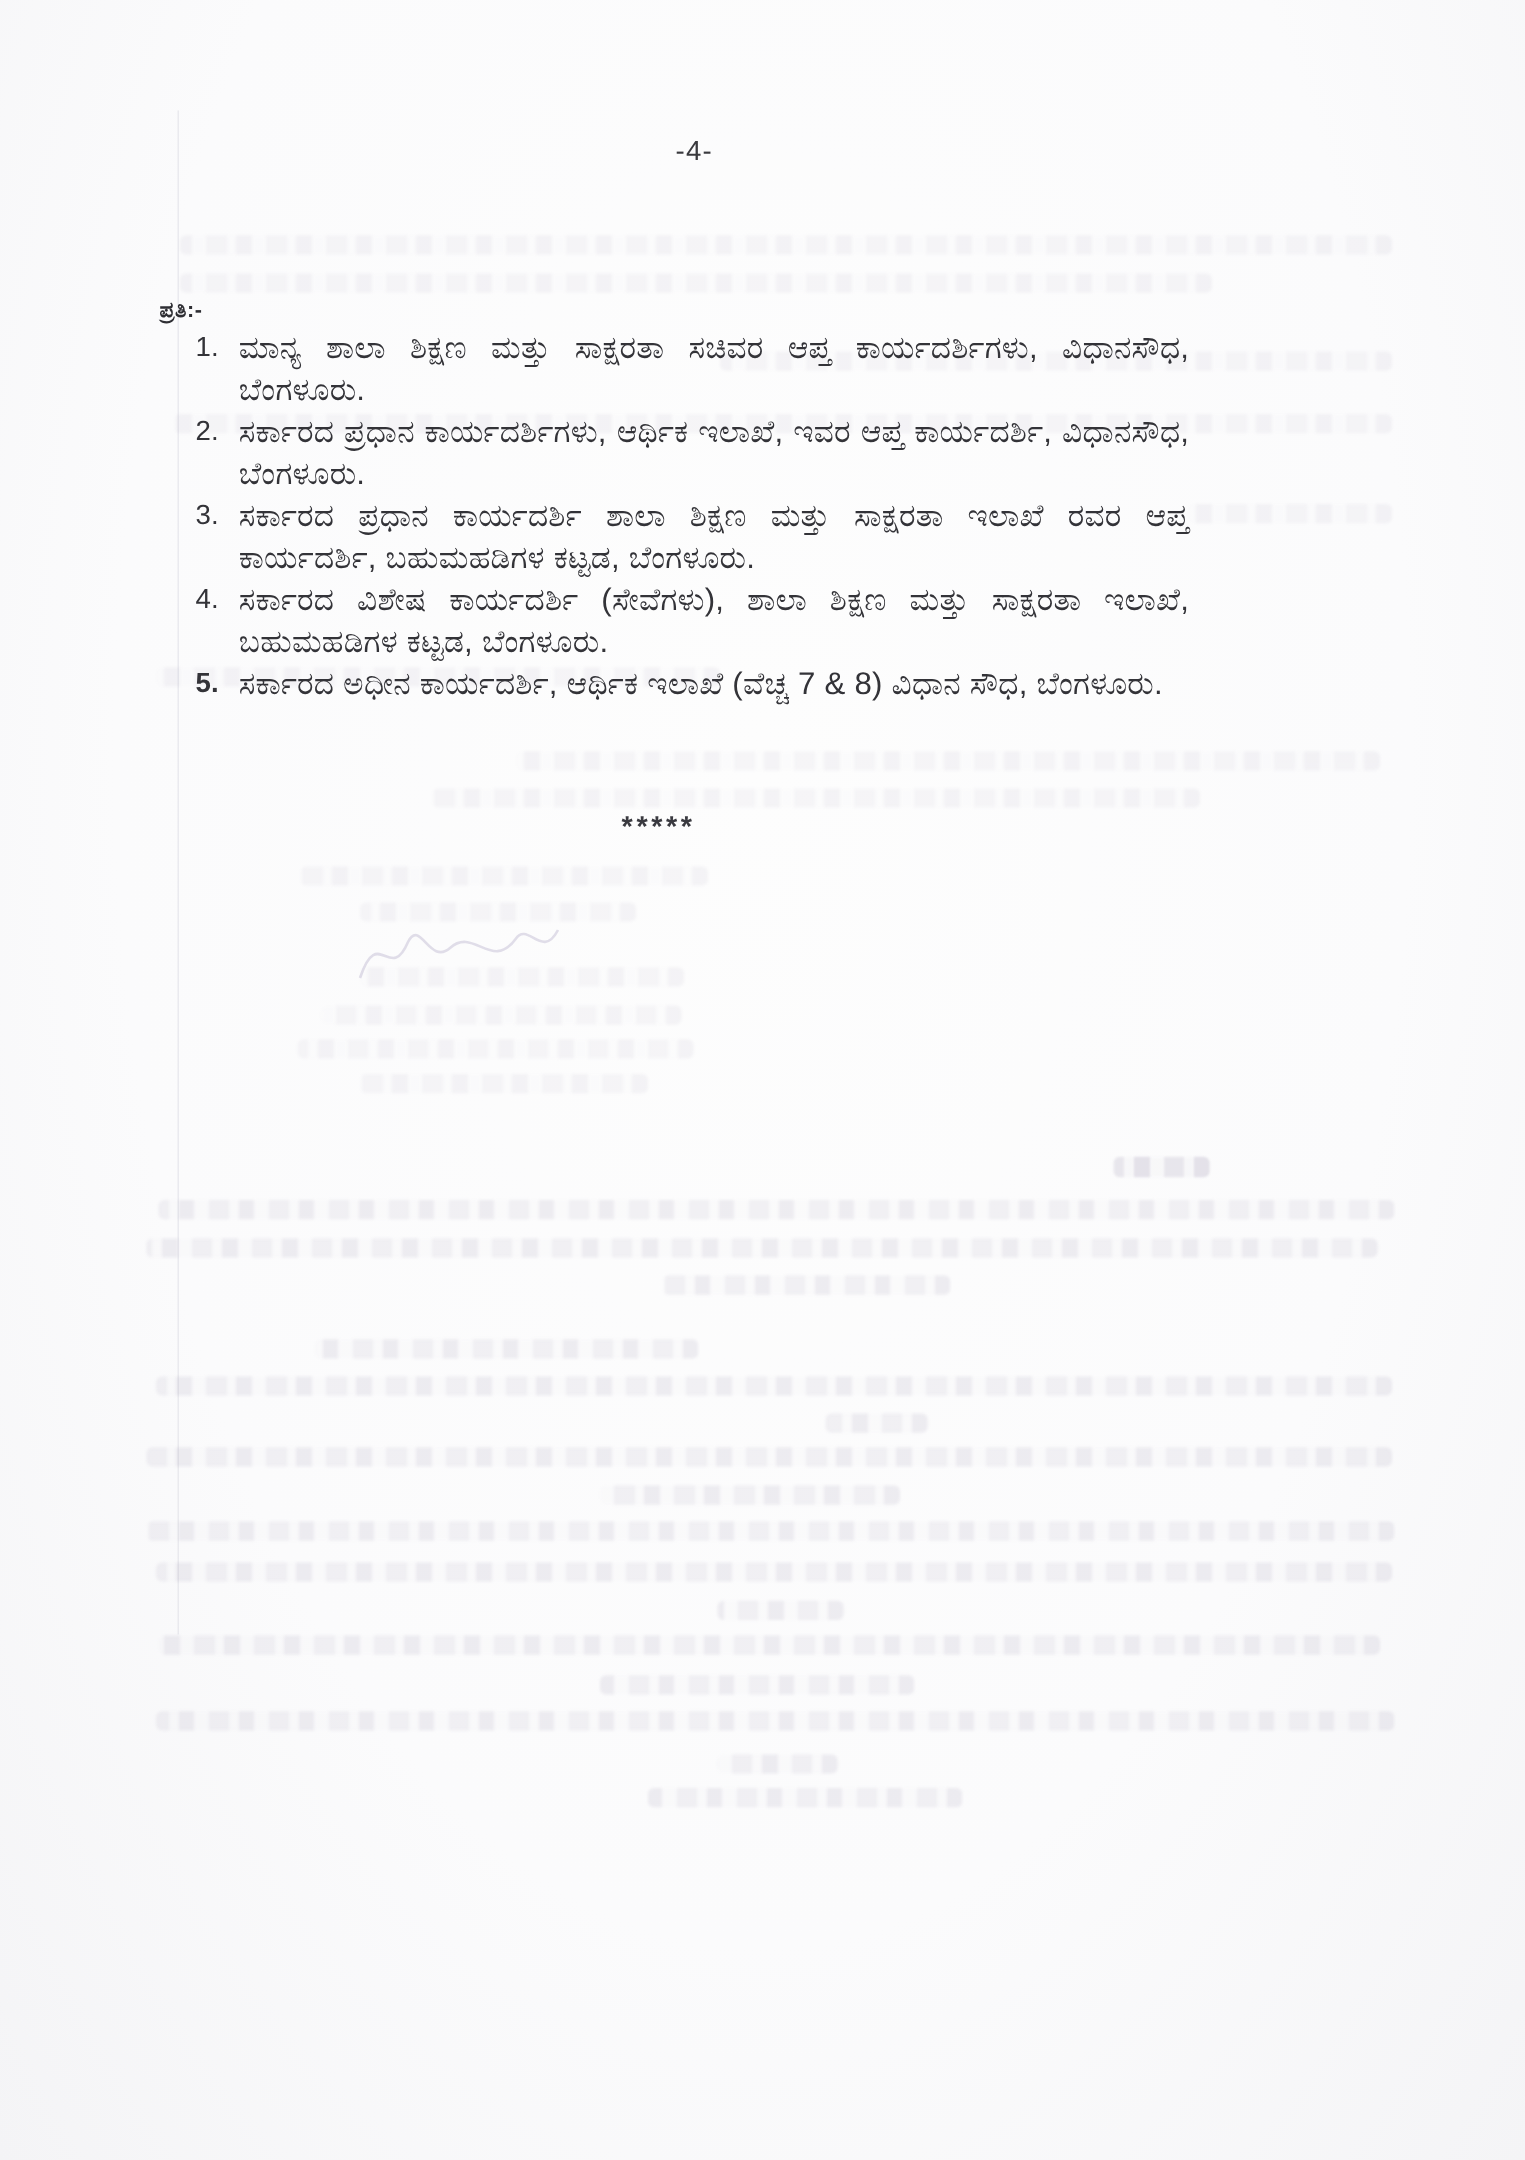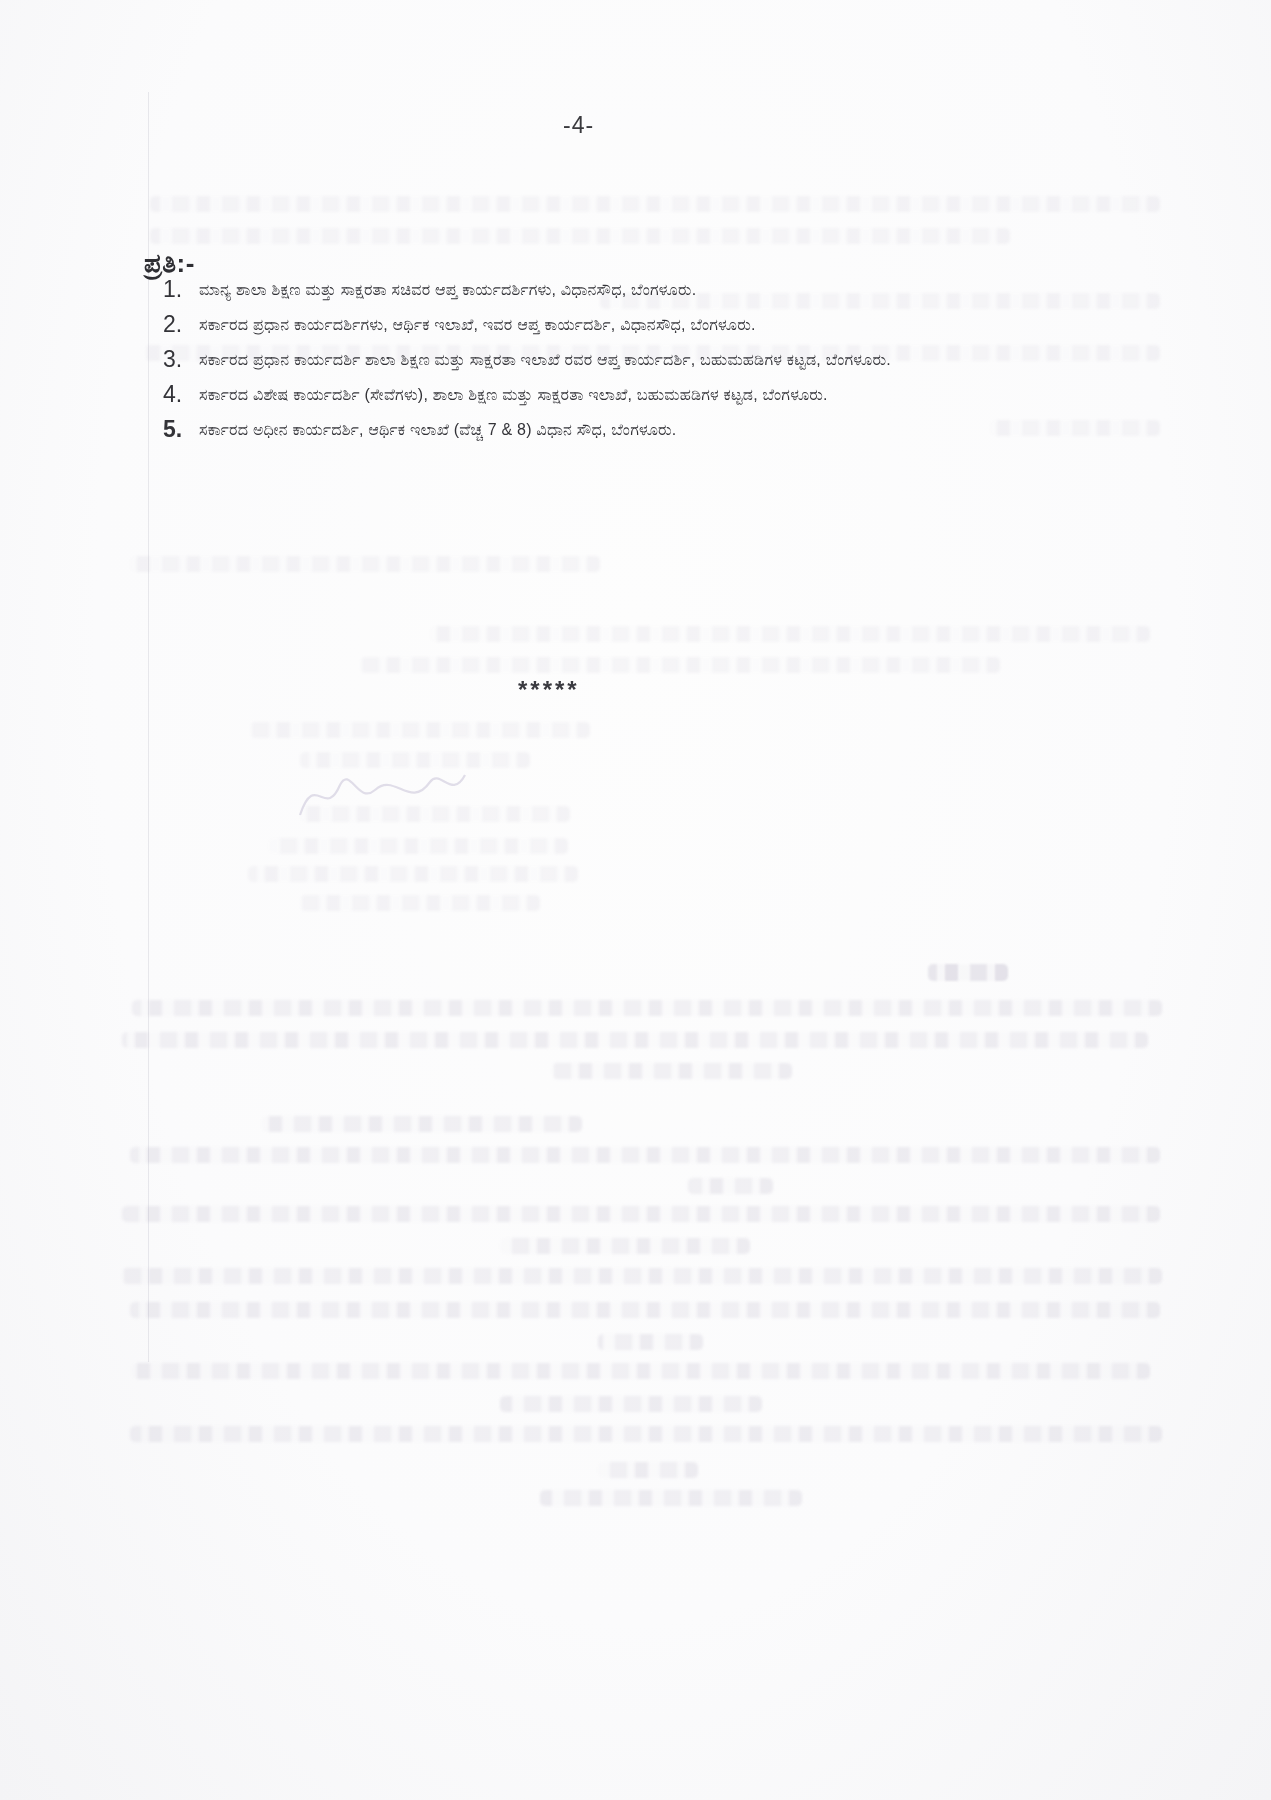--- a/index.html
+++ b/index.html
@@ -11,36 +11,36 @@
       radial-gradient(ellipse at 50% 35%, #fdfdfd 0%, #fbfbfc 60%, #f4f4f6 100%);
     overflow:hidden;
     font-family:"Liberation Sans","DejaVu Sans",sans-serif;
     color:#333338;
   }
   .page-number{
     position:absolute;top:112px;left:563px;
     font-size:23px;letter-spacing:1px;color:#3a3a3e;
   }
   .copy-heading{
-    position:absolute;top:248px;left:144px;
-    font-size:26px;font-weight:bold;color:#2e2e33;
+    position:absolute;top:248px;left:133px;
+    font-size:18px;font-weight:bold;color:#2e2e33;
     letter-spacing:.5px;
   }
   .dist-list{
     position:absolute;top:272px;left:163px;width:828px;
   }
   .dist-item{display:flex;align-items:flex-start;}
   .dist-num{
     flex:0 0 36px;
     font-size:23px;line-height:35px;color:#333338;
   }
   .dist-num.bold{font-weight:bold;}
   .dist-text{
     flex:1;
-    font-size:16px;line-height:35px;color:#333338;
+    font-size:26px;line-height:35px;color:#333338;
     text-align:justify;text-align-last:left;
     letter-spacing:.2px;
   }
   .separator{
     position:absolute;top:676px;left:518px;
     font-size:24px;font-weight:bold;letter-spacing:3px;color:#3a3a40;
   }
   
   .crease{
     position:absolute;left:148px;top:92px;width:1px;height:1270px;

